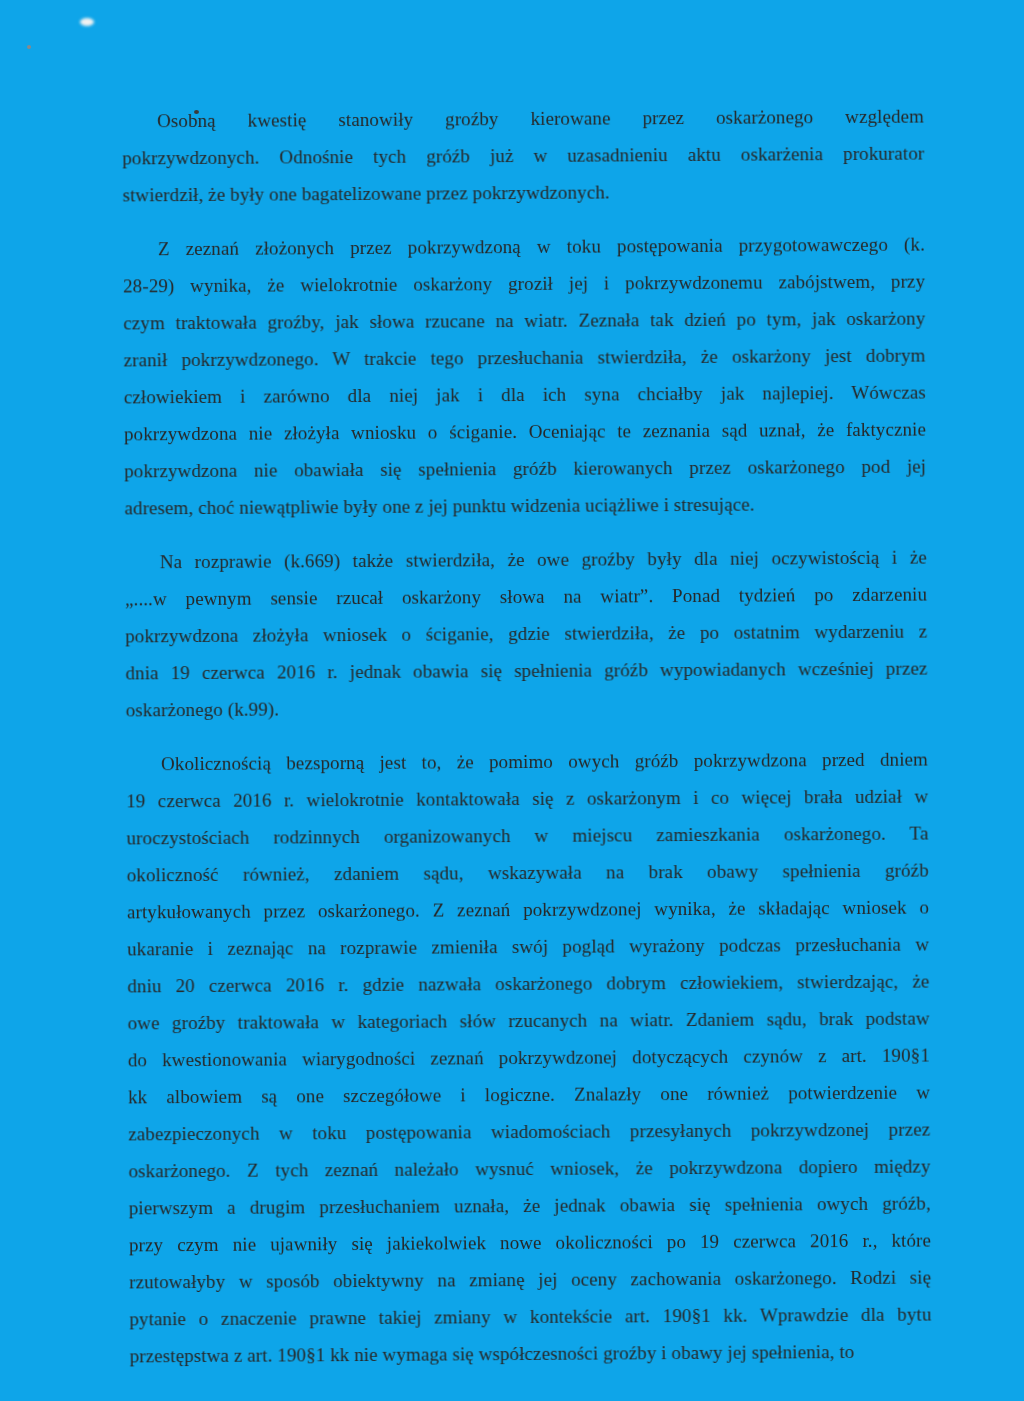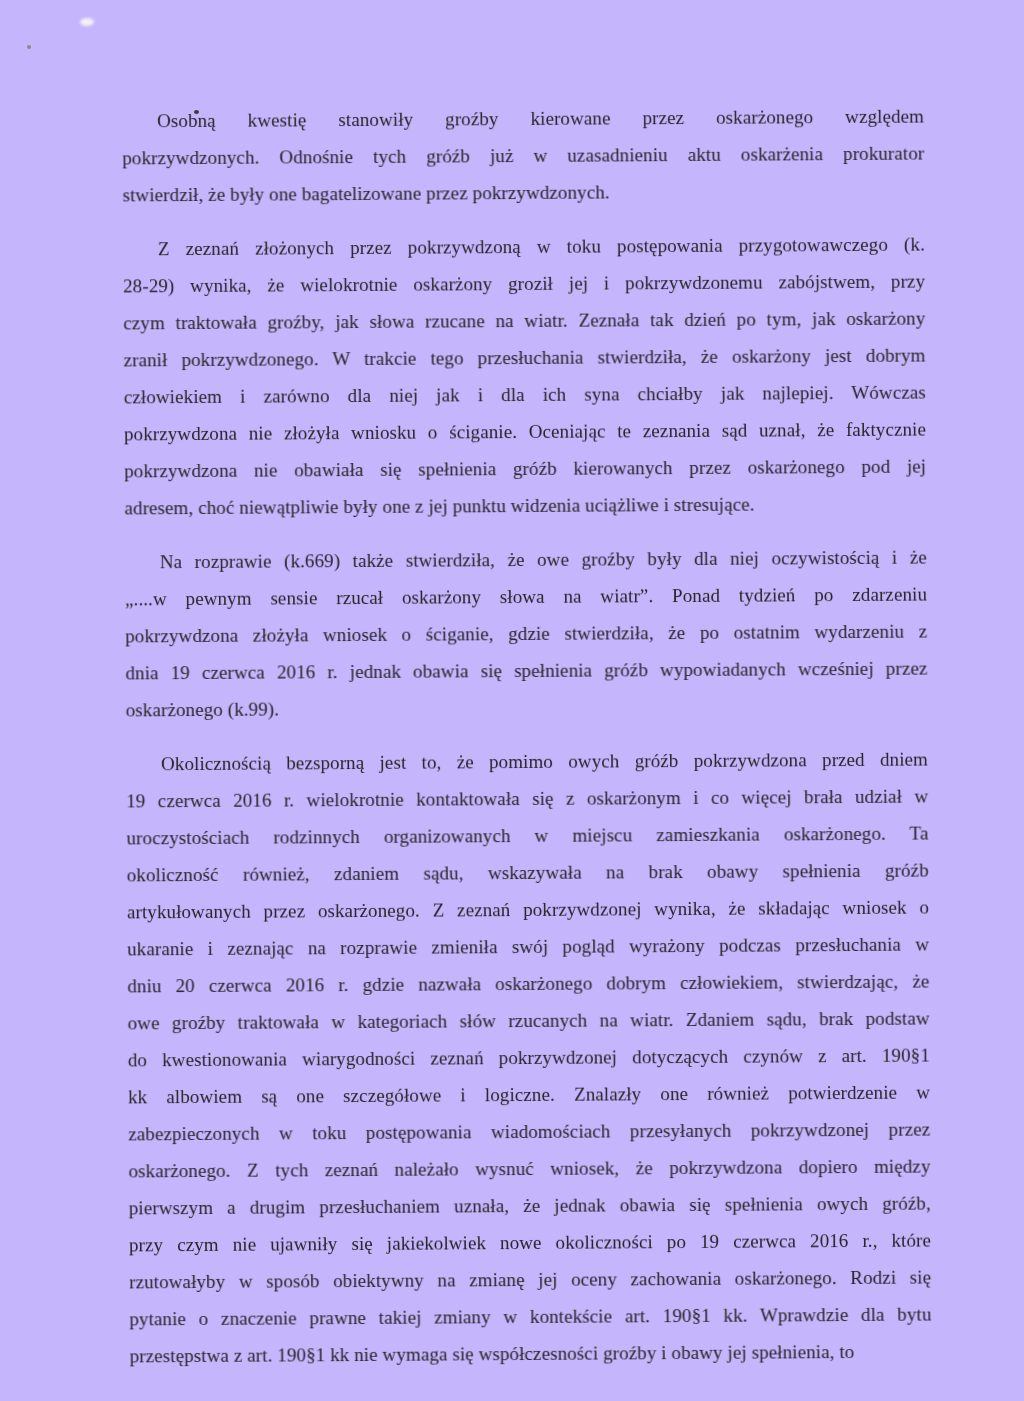--- a/index.html
+++ b/index.html
@@ -4,21 +4,21 @@
 <style>
   html, body {
     margin: 0;
     padding: 0;
     background: #ffffff;
   }
   .page {
     position: relative;
     width: 1024px;
     height: 1401px;
-    background: #c4b5fd;
+    background: #0ea5e9;
     overflow: hidden;
     font-family: "Liberation Serif", "DejaVu Serif", serif;
   }
   .scan-layer {
     position: absolute;
     left: 122px;
     top: 100px;
     width: 802px;
     transform: rotate(-0.35deg);
     transform-origin: 50% 0;

